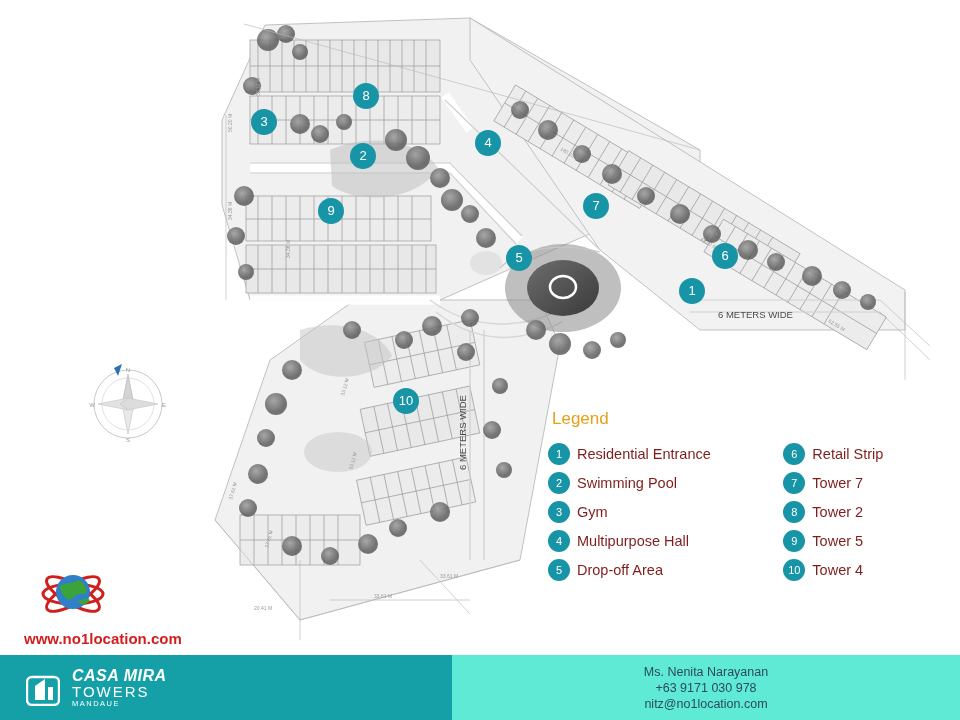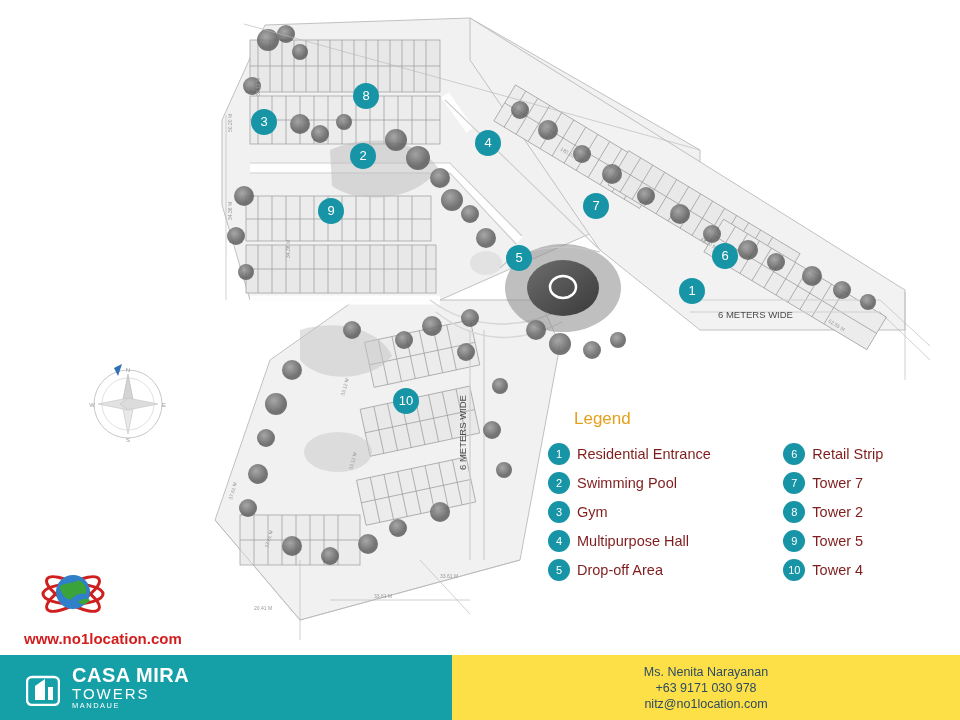--- a/index.html
+++ b/index.html
@@ -45,21 +45,21 @@
   #plan-title {
     font-size: 27px;
     letter-spacing: .6px;
     color: #4a4a4a;
     font-weight: normal;
     line-height: 1.1;
   }
   #legend-title {
     font-size: 17px;
     color: #e4a11b;
-    margin: 5px 0 10px 26px;
+    margin: 5px 0 10px 4px;
   }
   .legend-cols { display: flex; gap: 8px; }
   .legend-col { width: 232px; }
   .legend-col.right { width: 168px; }
   .legend-row {
     display: flex;
     align-items: center;
     height: 29px;
   }
   .legend-num {
@@ -87,26 +87,26 @@
   }
 
   
   #footer { position: absolute; left: 0; top: 655px; width: 960px; height: 65px; }
   #footer-left {
     position: absolute; left: 0; top: 0; width: 452px; height: 65px;
     background: #15a0a8;
     display: flex; align-items: center; padding-left: 26px; gap: 12px;
   }
   #brand-text { color: #fff; line-height: 1.08; }
-  #brand-name { font-size: 20px; font-weight: bold; letter-spacing: .5px; }
+  #brand-name { font-size: 16px; font-weight: bold; letter-spacing: .5px; font-style: italic; }
   #brand-sub  { font-size: 15px; font-weight: normal; letter-spacing: 2px; }
   #brand-city { font-size: 7.5px; letter-spacing: 1.5px; }
   #footer-right {
     position: absolute; left: 452px; top: 0; width: 508px; height: 65px;
-    background: #fde047;
+    background: #5eead4;
     display: flex; flex-direction: column; align-items: center; justify-content: center;
     gap: 2px;
   }
   .contact-line { font-size: 12.5px; color: #2d4a63; }
   #right-white-strip {
     position: absolute; right: 0; top: 140px; width: 40px; height: 40px; background:#fff;
   }
 </style>
 </head>
 <body>

